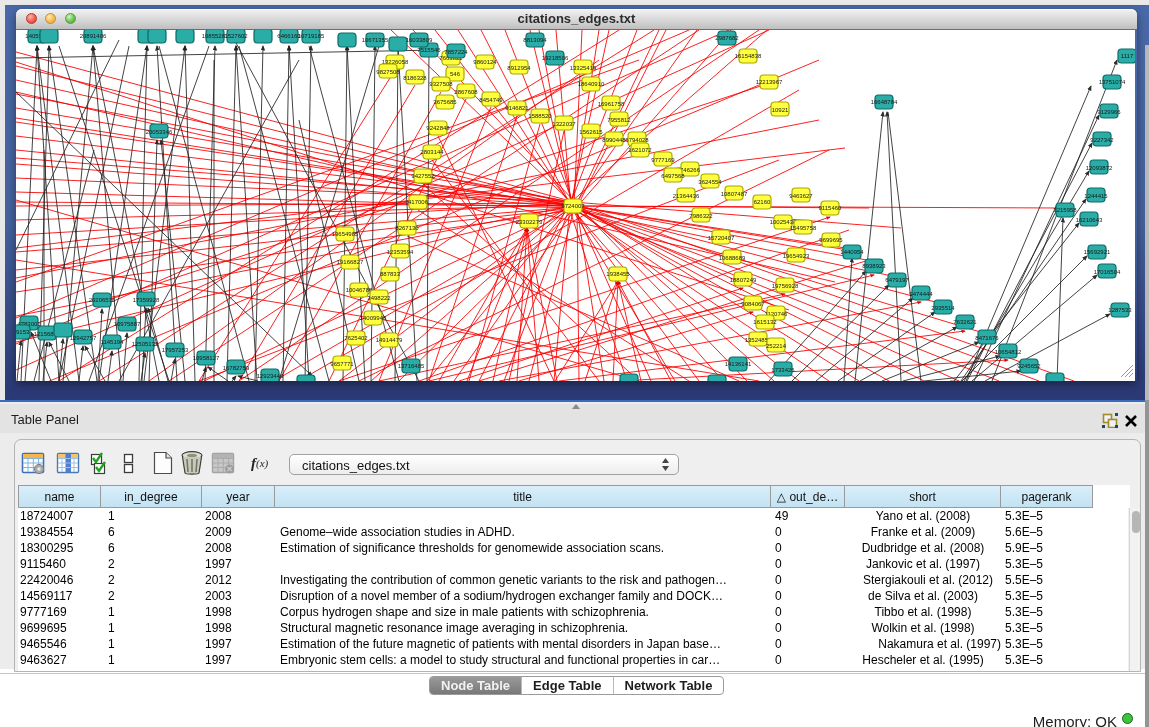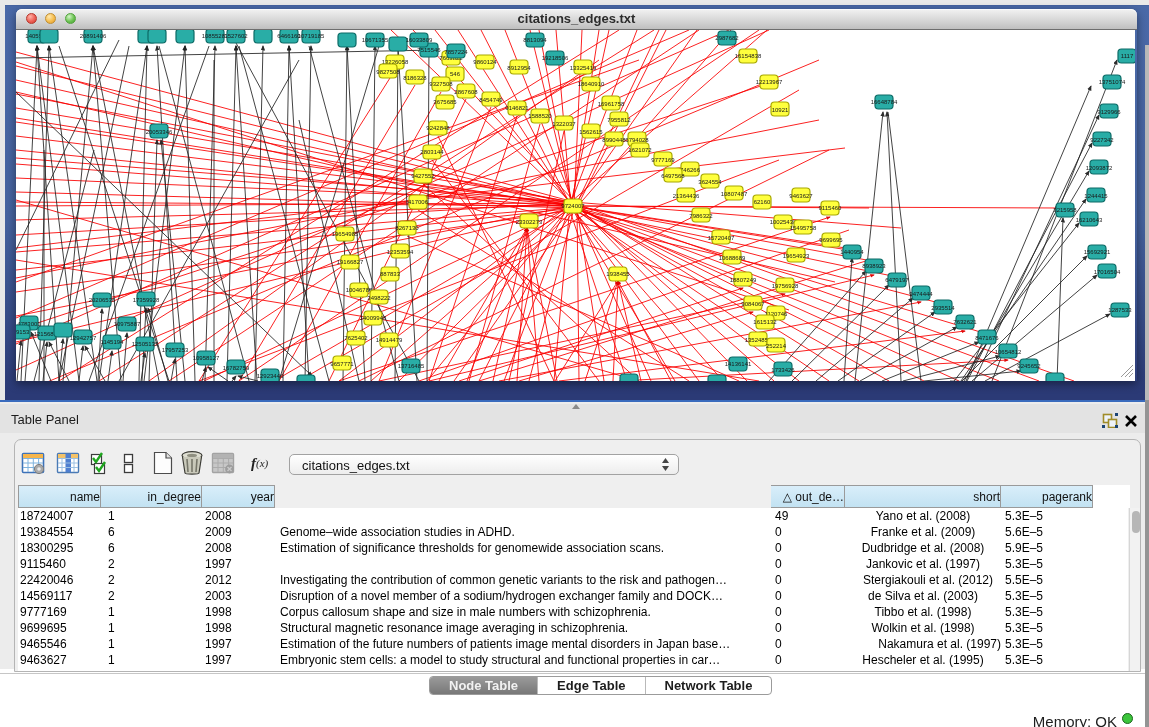--- a/index.html
+++ b/index.html
@@ -5,28 +5,28 @@
 #desk{position:absolute;left:0;top:0;width:1149px;height:400px;background:linear-gradient(#16214d,#4a69a8 6px,#46639f 55%,#2b3a76 98%)}
 #deskl{position:absolute;left:0;top:0;width:5px;height:400px;background:#e8e8e8}
 #win{position:absolute;left:16px;top:9px;width:1121px;height:372px;border-radius:6px 6px 0 0;box-shadow:0 3px 10px rgba(0,0,0,.45)}
 #tbar{position:absolute;left:0;top:0;width:100%;height:21px;border-radius:6px 6px 0 0;background:linear-gradient(#f2f2f2,#d7d7d7 55%,#bfbfbf);border-bottom:1px solid #6e6e6e;box-shadow:inset 0 1px 0 #fbfbfb}
 #tbar .tt{text-align:center;font-size:13px;font-weight:bold;color:#2c2c2c;line-height:20px}
 .tl{position:absolute;top:15px;width:11px;height:11px;border-radius:50%}
 #panel{position:absolute;left:0;top:400px;width:1149px;height:269px;background:#ececec;border-top:2px solid #3a6bbd}
 #ptitle{position:absolute;left:11px;top:10px;font-size:13px;color:#1d1d1d}
 #inner{position:absolute;left:14px;top:37px;width:1127px;height:233px;background:#efefef;border:1px solid #b4b4b4;border-radius:7px 7px 0 0;overflow:hidden}
 #thead{position:absolute;left:3px;top:45px;right:3px;height:23px}
-.hc{position:absolute;top:0;height:23px;background:linear-gradient(#d9eefa,#c2e2f2);border:1px solid #9a9a9a;border-left:none;font-size:12px;color:#111;text-align:right;line-height:22px}
+.hc{position:absolute;top:0;height:23px;background:linear-gradient(#d9eefa,#c2e2f2);border:1px solid #9a9a9a;border-left:none;font-size:12px;color:#111;text-align:center;line-height:22px}
 #rows{position:absolute;left:3px;top:68px;width:1110px;height:163px;background:#fff;font-size:12px;color:#000}
 .row{position:absolute;left:0;width:100%;height:16px;line-height:16px;white-space:nowrap}
 .c{position:absolute;top:0}
 #vsb{position:absolute;left:1114px;top:68px;width:11px;height:163px;background:#f2f2f2;border-left:1px solid #d6d6d6}
 #vsb .th{position:absolute;left:2px;top:3px;width:8px;height:22px;border-radius:4px;background:#b6b6b6}
 #tabs{position:absolute;left:429px;top:274px;height:19px;display:flex;border:1px solid #9b9b9b;border-radius:4px;overflow:hidden;background:#fff}
-.tab{font-size:13px;font-weight:bold;line-height:18px;padding:0 19px;color:#1d1d1d;border-left:1px solid #b9b9b9}
+.tab{font-size:13px;font-weight:bold;line-height:18px;padding:0 11px;color:#1d1d1d;border-left:1px solid #b9b9b9}
 .tab.sel{background:linear-gradient(#9a9a9a,#787878);color:#f2f2f2;border-left:none}
 #foot{position:absolute;left:0;top:271px;width:100%;height:1px;background:#c6c6c6}
 #mem{position:absolute;right:32px;top:311px;font-size:15px;color:#1d1d1d}
 #memdot{position:absolute;right:16px;top:311px;width:11px;height:11px;border-radius:50%;background:#3cc53c;border:1px solid #1c641c}
 #redge{position:absolute;right:0;top:400px;width:4px;height:327px;background:#949494}
 
 #combo{position:absolute;left:274px;top:14px;width:390px;height:21px;background:linear-gradient(#fff,#ededed);border:1px solid #a2a2a2;border-radius:5px;font-size:13px;color:#111;line-height:19px}
 </style></head><body>
 <div id="desk"></div>
 <div id="deskl"></div>
@@ -582,20 +582,21 @@
    <svg width="9" height="14" style="position:absolute;right:8px;top:3px">
           <path d="M4.5,0 L8,5 L1,5 z" fill="#444"></path>
           <path d="M4.5,13 L8,8 L1,8 z" fill="#444"></path>
         </svg>
   </div>
   <div id="thead">
         <div style="position:absolute;left:1075px;top:0;width:37px;height:23px;background:#fff"></div>
    <div class="hc" style="left:0;width:83px;border-left:1px solid #9a9a9a">name</div>
    <div class="hc" style="left:83px;width:101px">in_degree</div>
    <div class="hc" style="left:184px;width:73px">year</div>
+   <div class="hc" style="left:257px;width:496px">title</div>
    <div class="hc" style="left:753px;width:74px">△&nbsp;out_de…</div>
    <div class="hc" style="left:827px;width:156px">short</div>
    <div class="hc" style="left:983px;width:92px">pagerank</div>
   </div>
   <div id="rows">
         <div class="row" style="top:0px">
           <span class="c" style="left:2px">18724007</span>
           <span class="c" style="left:90px">1</span>
           <span class="c" style="left:187px">2008</span>
           <span class="c" style="left:757px">49</span>
@@ -643,39 +644,39 @@
           <span class="c" style="left:187px">2003</span>
           <span class="c" style="left:262px">Disruption of a novel member of a sodium/hydrogen exchanger family and DOCK…</span>
           <span class="c" style="left:757px">0</span>
           <span class="c" style="left:827px;width:156px;text-align:center">de Silva et al. (2003)</span>
           <span class="c" style="left:987px">5.3E–5</span>
         </div>
         <div class="row" style="top:96px">
           <span class="c" style="left:2px">9777169</span>
           <span class="c" style="left:90px">1</span>
           <span class="c" style="left:187px">1998</span>
-          <span class="c" style="left:262px">Corpus callosum shape and size in male numbers with schizophrenia.</span>
+          <span class="c" style="left:262px">Corpus hydrogen shape and size in male patients with schizophrenia.</span>
           <span class="c" style="left:757px">0</span>
           <span class="c" style="left:827px;width:156px;text-align:center">Tibbo et al. (1998)</span>
           <span class="c" style="left:987px">5.3E–5</span>
         </div>
         <div class="row" style="top:112px">
           <span class="c" style="left:2px">9699695</span>
           <span class="c" style="left:90px">1</span>
           <span class="c" style="left:187px">1998</span>
           <span class="c" style="left:262px">Structural magnetic resonance image averaging in schizophrenia.</span>
           <span class="c" style="left:757px">0</span>
           <span class="c" style="left:827px;width:156px;text-align:center">Wolkin et al. (1998)</span>
           <span class="c" style="left:987px">5.3E–5</span>
         </div>
         <div class="row" style="top:128px">
           <span class="c" style="left:2px">9465546</span>
           <span class="c" style="left:90px">1</span>
           <span class="c" style="left:187px">1997</span>
-          <span class="c" style="left:262px">Estimation of the future numbers of patients image mental disorders in Japan base…</span>
+          <span class="c" style="left:262px">Estimation of the future magnetic of patients with mental disorders in Japan base…</span>
           <span class="c" style="left:757px">0</span>
           <span class="c" style="left:827px;width:156px;text-align:right">Nakamura et al. (1997)</span>
           <span class="c" style="left:987px">5.3E–5</span>
         </div>
         <div class="row" style="top:144px">
           <span class="c" style="left:2px">9463627</span>
           <span class="c" style="left:90px">1</span>
           <span class="c" style="left:187px">1997</span>
           <span class="c" style="left:262px">Embryonic stem cells: a model to study structural and functional properties in car…</span>
           <span class="c" style="left:757px">0</span>

